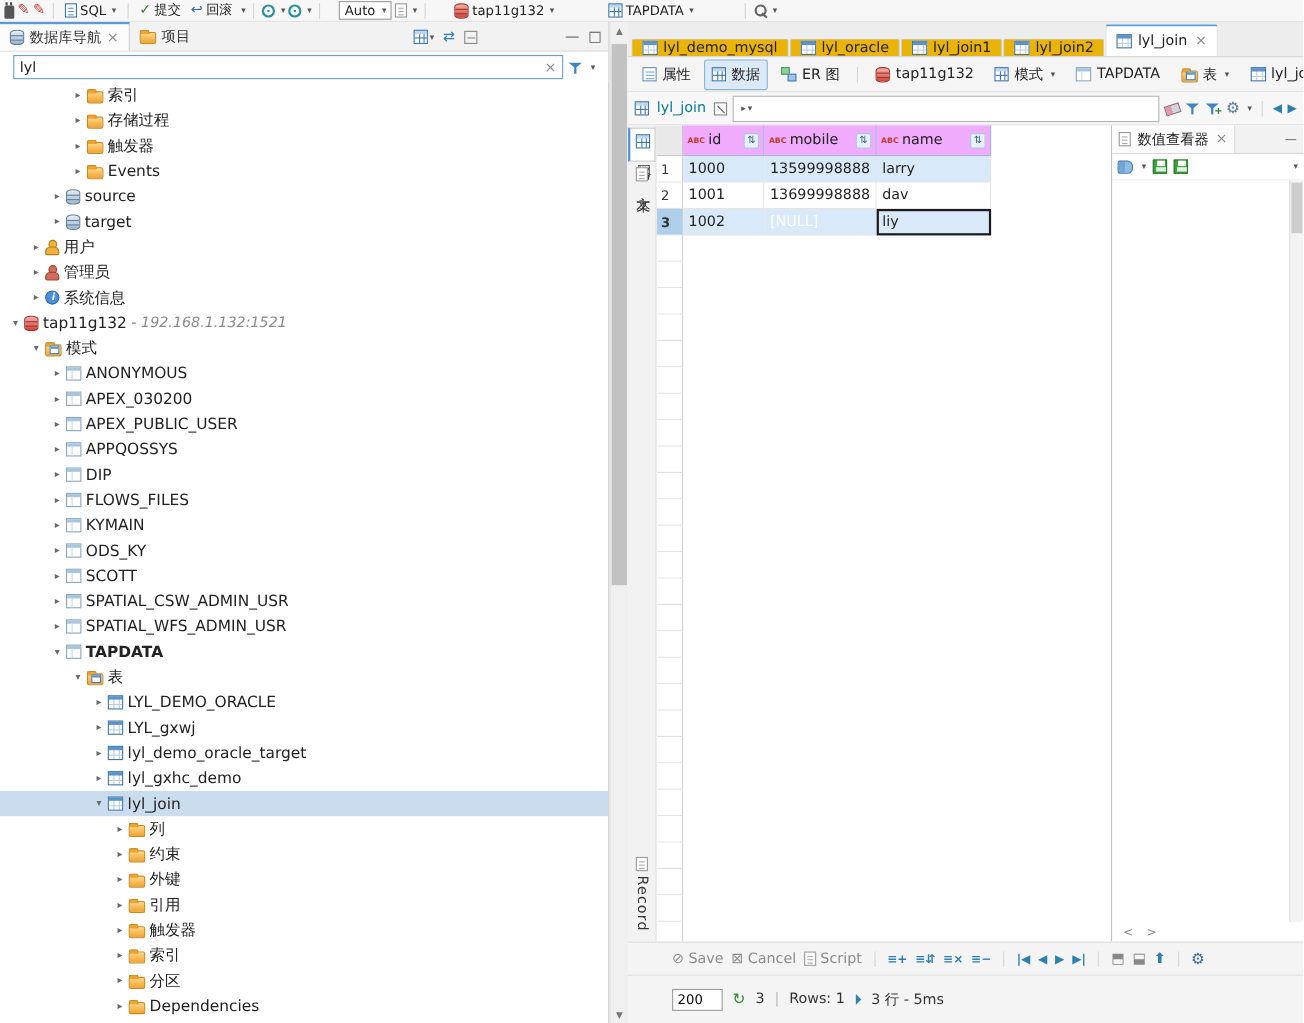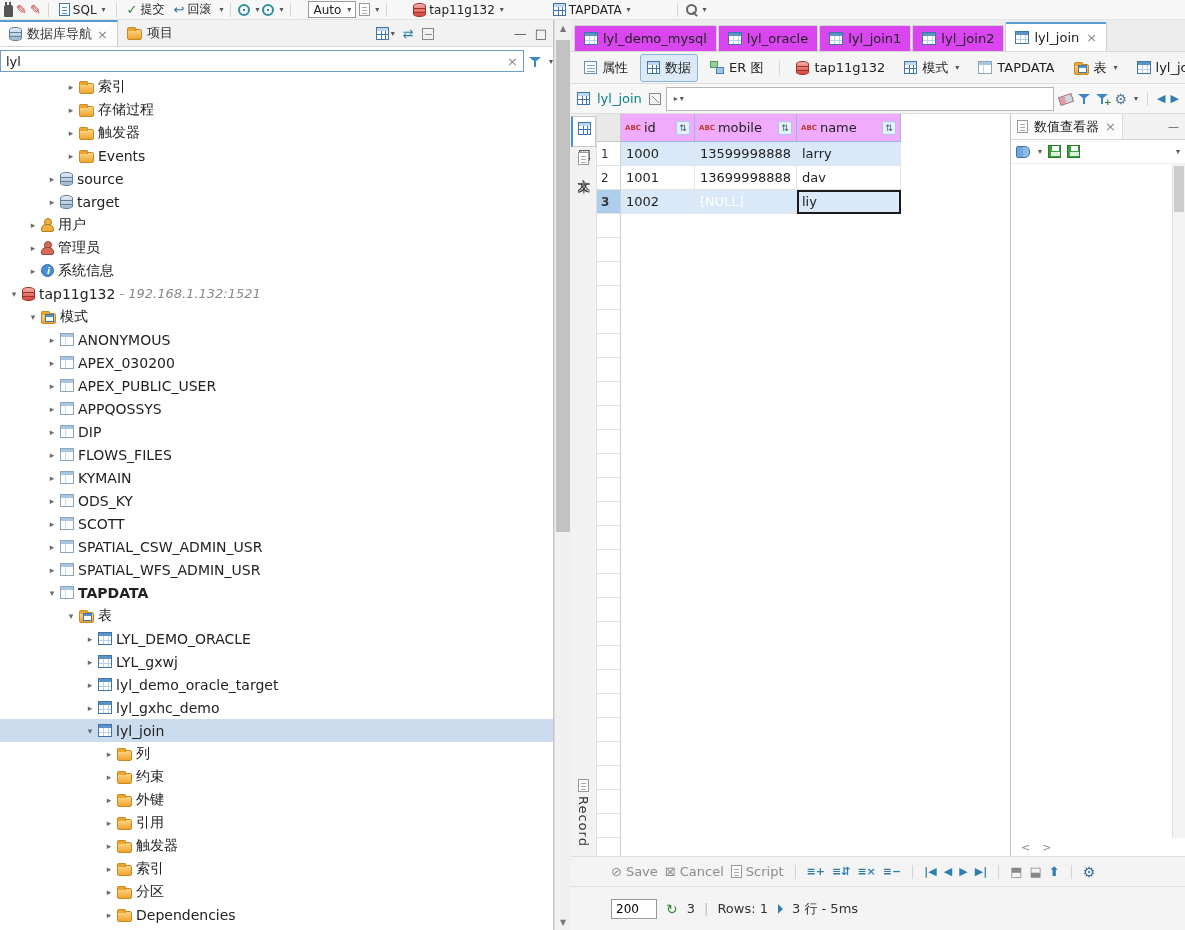--- a/index.html
+++ b/index.html
@@ -92,40 +92,40 @@
 .mainrow{flex:1;display:flex;min-height:0}
 
 
 .navpanel{width:554px;flex:none;display:flex;flex-direction:column;background:#fff;border-right:1px solid #c4c4c4}
 .nav-tabs{height:27px;background:#f2f2f2;border-bottom:1px solid #d8d8d8;display:flex;align-items:stretch;flex:none}
 .nav-tab{display:flex;align-items:center;gap:5px;padding:0 9px;color:#333}
 .nav-tab.active{background:#fcfcfc;border-right:1px solid #d0d0d0;border-top:2px solid #5a9bd5}
 .tab-close{color:#888;font-size:13px}
 .nav-tab-icons{display:flex;align-items:center;gap:8px;margin-left:auto;margin-right:8px}
 .winctl{display:flex;align-items:center;gap:8px;margin-right:6px;color:#555}
-.nav-filter{height:28px;display:flex;align-items:center;padding:3px 0;gap:5px;flex:none;background:#fff}
+.nav-filter{height:28px;display:flex;align-items:center;padding:3px 12px;gap:5px;flex:none;background:#fff}
 .filter-box{flex:1;height:22px;border:1px solid #6f9dc6;display:flex;align-items:center;padding:0 5px;background:#fff}
 .filter-box input{border:none;outline:none;flex:1;font-size:13px;font-family:inherit;color:#222;background:transparent}
 .tree-wrap{flex:1;min-height:0;overflow:hidden}
 .tree-row{height:23px;display:flex;align-items:center;font-size:14px;white-space:nowrap;cursor:default}
 .tree-row.selected{background:#cbdcee}
 .tree-arrow{width:16px;flex:none;text-align:center;font-size:9px;color:#6a6a6a}
 .tree-label{margin-left:4px}
 .tree-suffix{color:#8a8a8a;font-style:italic;margin-left:4px;font-size:13px}
 
 
 .vscroll{width:17px;flex:none;background:#f0f0f0;border-left:1px solid #dcdcdc;display:flex;flex-direction:column;align-items:center}
 .vs-btn{height:16px;width:100%;color:#777;font-size:8px;display:flex;align-items:center;justify-content:center}
 .vs-track{flex:1;width:100%;position:relative}
 .vs-thumb{position:absolute;left:1px;right:1px;top:4px;height:56%;background:#c2c2c2}
 
 
 .editor{flex:1;display:flex;flex-direction:column;min-width:0;background:#fff}
 .ed-tabs{height:31px;background:#ededed;display:flex;align-items:flex-end;padding-left:3px;flex:none}
-.ed-tab{height:26px;display:flex;align-items:center;gap:5px;padding:0 9px;background:#d946ef;border:1px solid #cfcfcf;border-bottom:none;margin-right:1px;border-radius:2px 2px 0 0;white-space:nowrap}
+.ed-tab{height:16px;display:flex;align-items:center;gap:5px;padding:0 9px;background:#eab308;border:1px solid #cfcfcf;border-bottom:none;margin-right:1px;border-radius:2px 2px 0 0;white-space:nowrap}
 .ed-tab.active{background:#fff;height:29px;border-top:2px solid #5a9bd5}
 .ed-tab-close{color:#888;margin-left:2px;display:none}
 .ed-tab.active .ed-tab-close{display:inline}
 .ed-toolbar{height:33px;background:#f5f5f5;border-top:1px solid #d8d8d8;border-bottom:1px solid #ddd;display:flex;align-items:center;padding:0 6px;gap:5px;flex:none;overflow:hidden;white-space:nowrap}
 .tool-btn{display:inline-flex;align-items:center;gap:5px;padding:4px 6px;border-radius:3px;border:1px solid transparent}
 .tool-btn.pressed{background:#dce9f7;border-color:#89b4dd}
 
 
 .res-filter{height:30px;display:flex;align-items:center;background:#f7f7f7;border-bottom:1px solid #ddd;padding:0 6px;gap:5px;flex:none}
 .res-title{color:#0a7d8c;margin:0 2px;white-space:nowrap}

